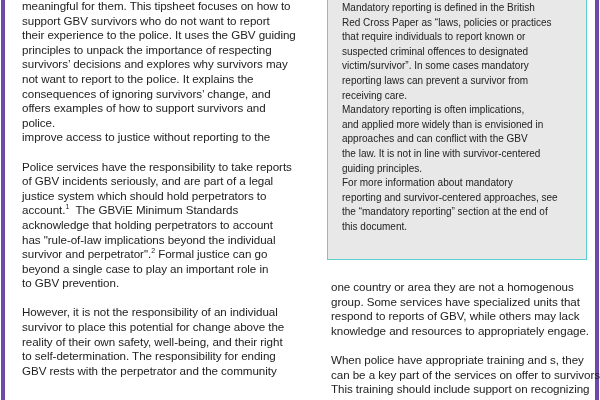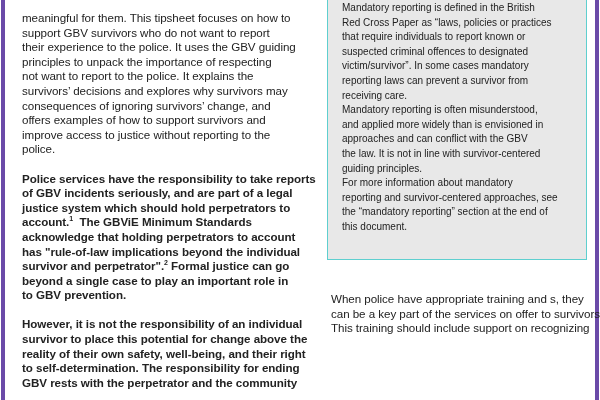--- a/index.html
+++ b/index.html
@@ -9,25 +9,25 @@
     font-family: "Liberation Sans", "DejaVu Sans", sans-serif;
     color: #222222;
   }
   .edge-bar {
     position: absolute; top: 0; bottom: 0; width: 4px; background: #6b4aa8;
   }
   .edge-left { left: 1px; }
   .edge-right { left: 595px; }
   .col {
     position: absolute; top: 0;
-    font-size: 11.6px; line-height: 14.6px; letter-spacing: -0.05px; margin-top: 12px;
+    font-size: 11.6px; line-height: 14.6px; letter-spacing: -0.05px;
   }
   .col-left { left: 22px; width: 280px; top: -1px; }
   .col p { margin: 0; }
-  .col p + p { margin-top: 14.6px; font-weight: bold; }
+  .col p + p { margin-top: 14.6px; }
   .line { display: block; white-space: nowrap; }
   sup { font-size: 7px; line-height: 0; vertical-align: 5px; }
 
   .info-box {
     position: absolute; left: 327px; top: -2px; width: 260px; height: 262px;
     background: #e8e8e8; border: 1.5px solid #5ecfcf; box-sizing: border-box;
   }
   .info-box-text {
     position: absolute; left: 14px; top: 2px;
     font-size: 10px; line-height: 14.6px; color: #222;
@@ -40,26 +40,26 @@
 
 <div class="edge-bar edge-left"></div>
 <div class="edge-bar edge-right"></div>
 
 <div class="col col-left">
   <p>
     <span class="line">meaningful for them. This tipsheet focuses on how to</span>
     <span class="line">support GBV survivors who do not want to report</span>
     <span class="line">their experience to the police. It uses the GBV guiding</span>
     <span class="line">principles to unpack the importance of respecting</span>
+    <span class="line">survivors’ decisions and explores why survivors may</span>
     <span class="line">not want to report to the police. It explains the</span>
-    <span class="line">survivors’ decisions and explores why survivors may</span>
     <span class="line">consequences of ignoring survivors’ change, and</span>
     <span class="line">offers examples of how to support survivors and</span>
+    <span class="line">police.</span>
     <span class="line">improve access to justice without reporting to the</span>
-    <span class="line">police.</span>
   </p>
   <p>
     <span class="line">Police services have the responsibility to take reports</span>
     <span class="line">of GBV incidents seriously, and are part of a legal</span>
     <span class="line">justice system which should hold perpetrators to</span>
     <span class="line"><span>account.</span><sup>1</sup><span style="white-space:pre">  The GBViE Minimum Standards</span></span>
     <span class="line">acknowledge that holding perpetrators to account</span>
     <span class="line">has "rule-of-law implications beyond the individual</span>
     <span class="line"><span>survivor and perpetrator".</span><sup>2</sup><span style="white-space:pre"> Formal justice can go</span></span>
     <span class="line">beyond a single case to play an important role in</span>
@@ -79,34 +79,40 @@
     <p>
       <span class="line">Mandatory reporting is defined in the British</span>
       <span class="line">Red Cross Paper as “laws, policies or practices</span>
       <span class="line">that require individuals to report known or</span>
       <span class="line">suspected criminal offences to designated</span>
       <span class="line">victim/survivor”. In some cases mandatory</span>
       <span class="line">reporting laws can prevent a survivor from</span>
       <span class="line">receiving care.</span>
     </p>
     <p>
-      <span class="line">Mandatory reporting is often misunderstood,</span>
+      <span class="line">Mandatory reporting is often implications,</span>
       <span class="line">and applied more widely than is envisioned in</span>
       <span class="line">approaches and can conflict with the GBV</span>
       <span class="line">the law. It is not in line with survivor-centered</span>
       <span class="line">guiding principles.</span>
     </p>
     <p>
       <span class="line">For more information about mandatory</span>
       <span class="line">reporting and survivor-centered approaches, see</span>
       <span class="line">the “mandatory reporting” section at the end of</span>
       <span class="line">this document.</span>
     </p>
   </div>
 </div>
 
 <div class="col col-right">
   <p>
+    <span class="line">one country or area they are not a homogenous</span>
+    <span class="line">group. Some services have specialized units that</span>
+    <span class="line">respond to reports of GBV, while others may lack</span>
+    <span class="line">knowledge and resources to appropriately engage.</span>
+  </p>
+  <p>
     <span class="line">When police have appropriate training and s, they</span>
     <span class="line">can be a key part of the services on offer to survivors.</span>
     <span class="line">This training should include support on recognizing</span>
   </p>
 </div>
 
 </body></html>

